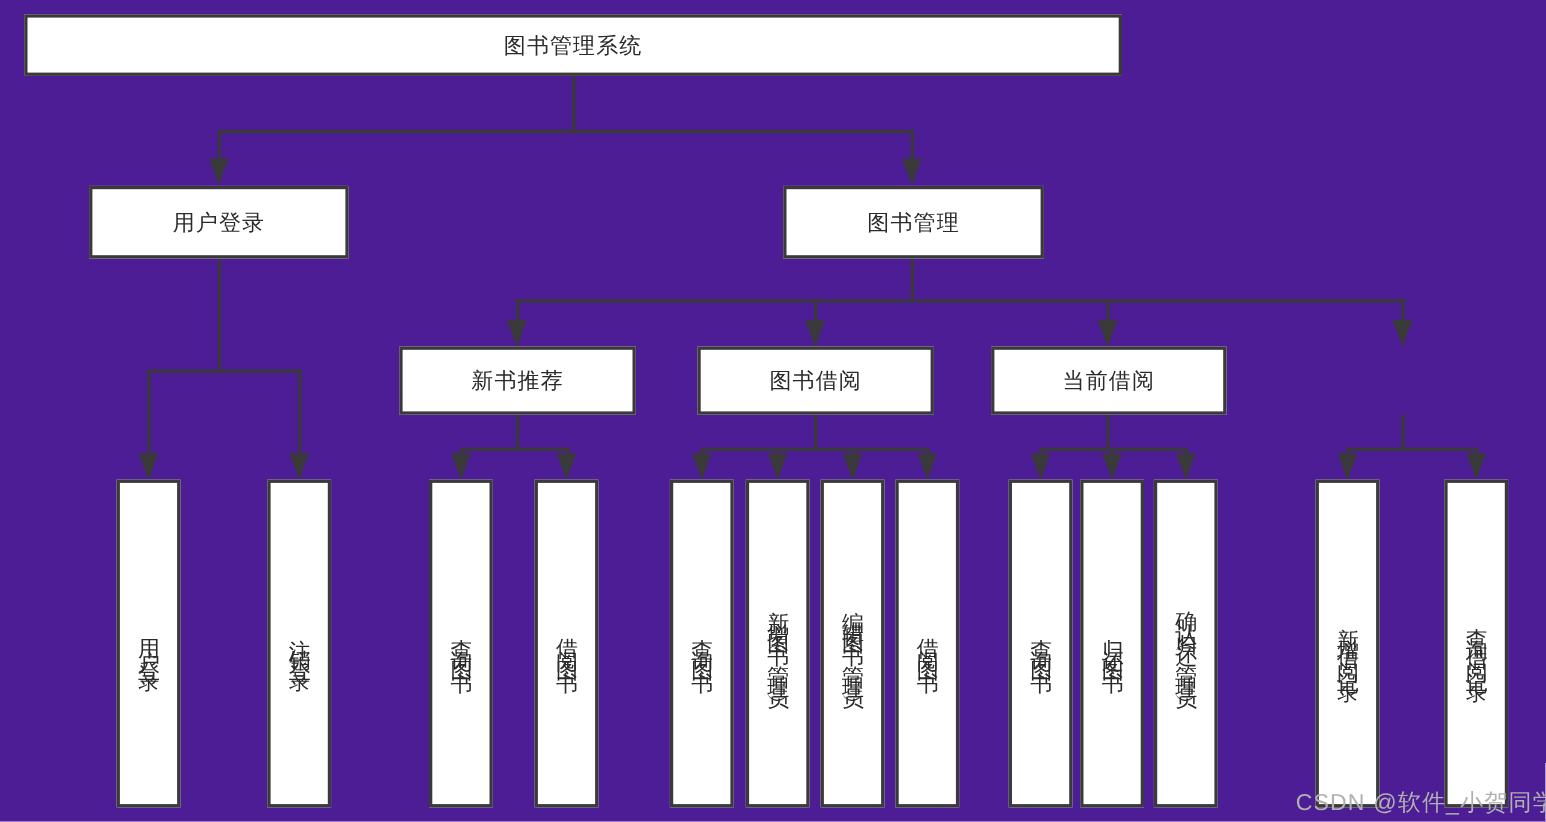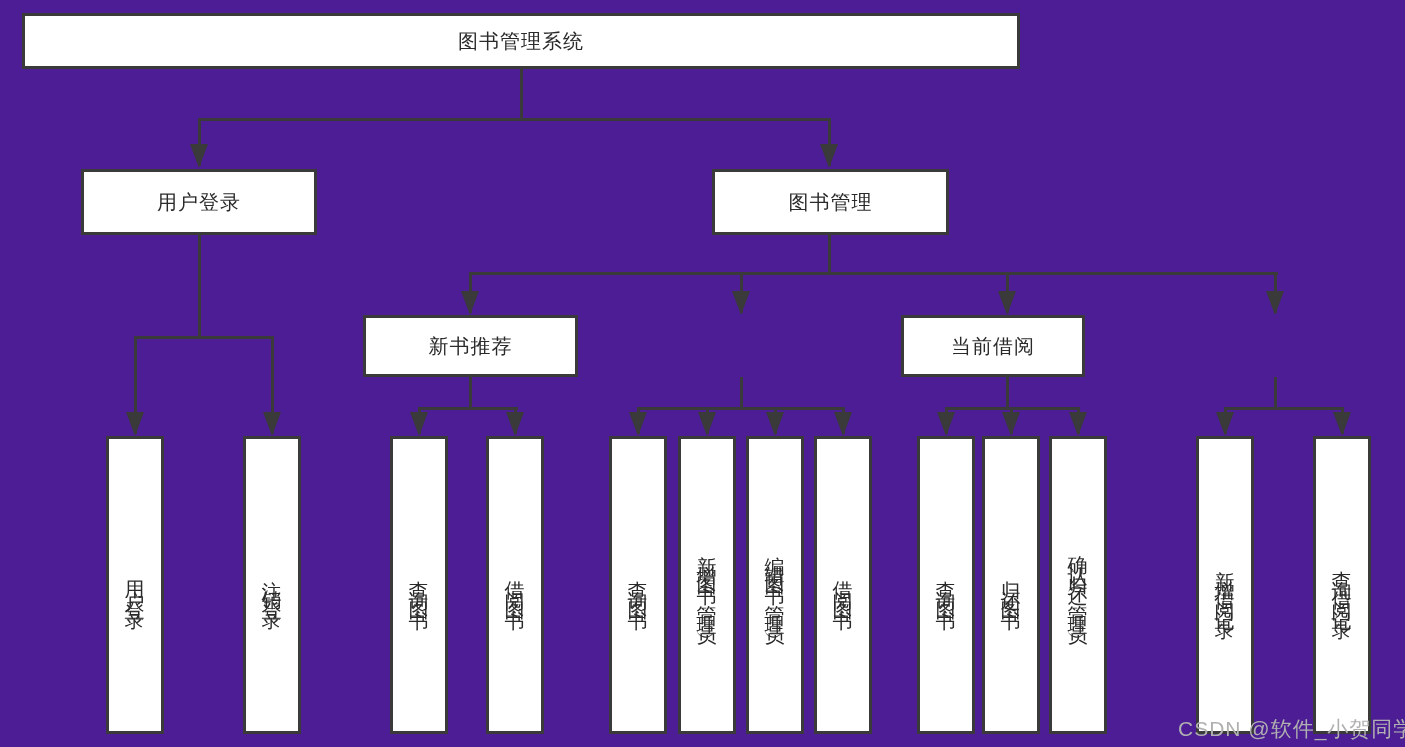--- a/index.html
+++ b/index.html
@@ -135,21 +135,24 @@
   <div class="box h" style="left:81px;top:169px;width:236px;height:66px;">
     <span class="lbl">用户登录</span>
   </div>
   <div class="box h" style="left:712px;top:169px;width:237px;height:66px;align-items:center;">
     <span class="lbl">图书管理</span>
   </div>
 
   <div class="box h" style="left:363px;top:315px;width:215px;height:62px;">
     <span class="lbl">新书推荐</span>
   </div>
-  <div class="box h" style="left:901px;top:315px;width:184px;height:62px;">
+  <div class="box h" style="left:634px;top:315px;width:215px;height:62px;">
+    <span class="lbl">图书借阅</span>
+  </div>
+  <div class="box h" style="left:901px;top:315px;width:214px;height:62px;">
     <span class="lbl">当前借阅</span>
   </div>
 
   <div class="box v" style="left:106px;top:436px;width:58px;height:298px;">
     <span class="lbl">用户登录</span>
   </div>
   <div class="box v" style="left:243px;top:436px;width:58px;height:298px;">
     <span class="lbl">注销登录</span>
   </div>
 

